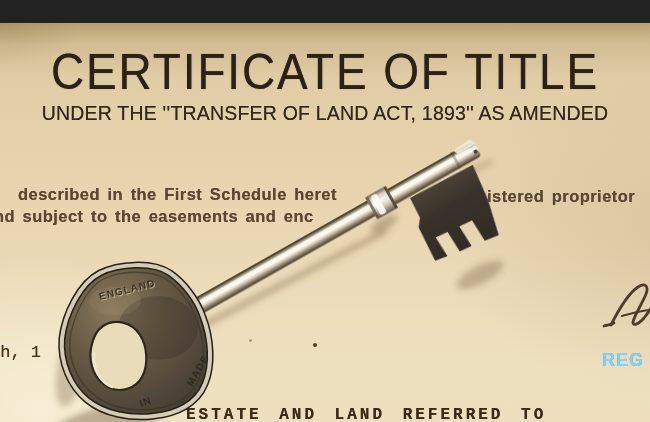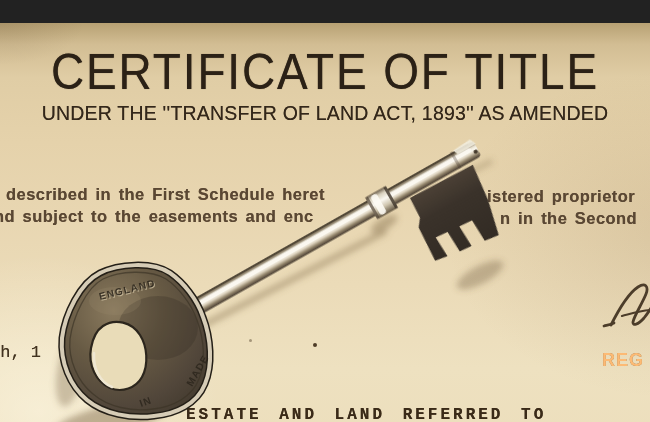--- a/index.html
+++ b/index.html
@@ -32,21 +32,21 @@
     font-size:16.5px;font-weight:600;letter-spacing:.45px;word-spacing:2.5px;
     color:#5a4733;text-shadow:0 0 .6px rgba(90,71,51,.75);
   }
   .typed{
     font-family:"Liberation Mono",monospace;
     color:#41321f;text-shadow:0 0 .5px rgba(65,50,31,.7);
   }
   .date-frag{left:-10px;top:320px;font-size:17px;}
   .reg-frag{
     left:602px;top:327px;font-size:18px;font-weight:700;letter-spacing:1px;
-    color:#fdba74;text-shadow:0 0 .6px rgba(73,56,35,.7);
+    color:#7dd3fc;text-shadow:0 0 .6px rgba(73,56,35,.7);
   }
   .heading{
     left:186px;top:383px;font-size:16px;font-weight:700;
     letter-spacing:3px;word-spacing:5px;color:#3a2a18;
     text-shadow:0 0 .6px rgba(58,42,24,.8);
     font-family:Liberation Mono, monospace;
   }
   .heading-underline{
     position:absolute;left:163px;top:405px;width:382px;height:3px;
     background:#3a2a18;box-shadow:0 0 1px rgba(58,42,24,.8);
@@ -58,24 +58,23 @@
 </style>
 </head>
 <body>
 
 <div class="stage">
   <div class="paper"></div>
 
   <div class="t title">CERTIFICATE OF TITLE</div>
   <div class="t subtitle">UNDER THE ''TRANSFER OF LAND ACT, 1893'' AS AMENDED</div>
 
-  <div class="t body-line" style="left:6px;top:162px;">described in the First Schedule heret</div>
+  <div class="t body-line" style="left:18px;top:162px;">described in the First Schedule heret</div>
   <div class="t body-line" style="left:487px;top:164px;">istered proprietor</div>
   <div class="t body-line" style="left:-6px;top:184px;">nd subject to the easements and enc</div>
-  <div class="t body-line" style="left:500px;top:186px;">n in the Second</div>
 
   <div class="t typed date-frag">ch, 1</div>
   <div class="t reg-frag">REG</div>
 
   <div class="t typed heading">ESTATE AND LAND REFERRED TO</div>
   <div class="heading-underline"></div>
 
   <div class="speck s1"></div>
   <div class="speck s2"></div>
 

